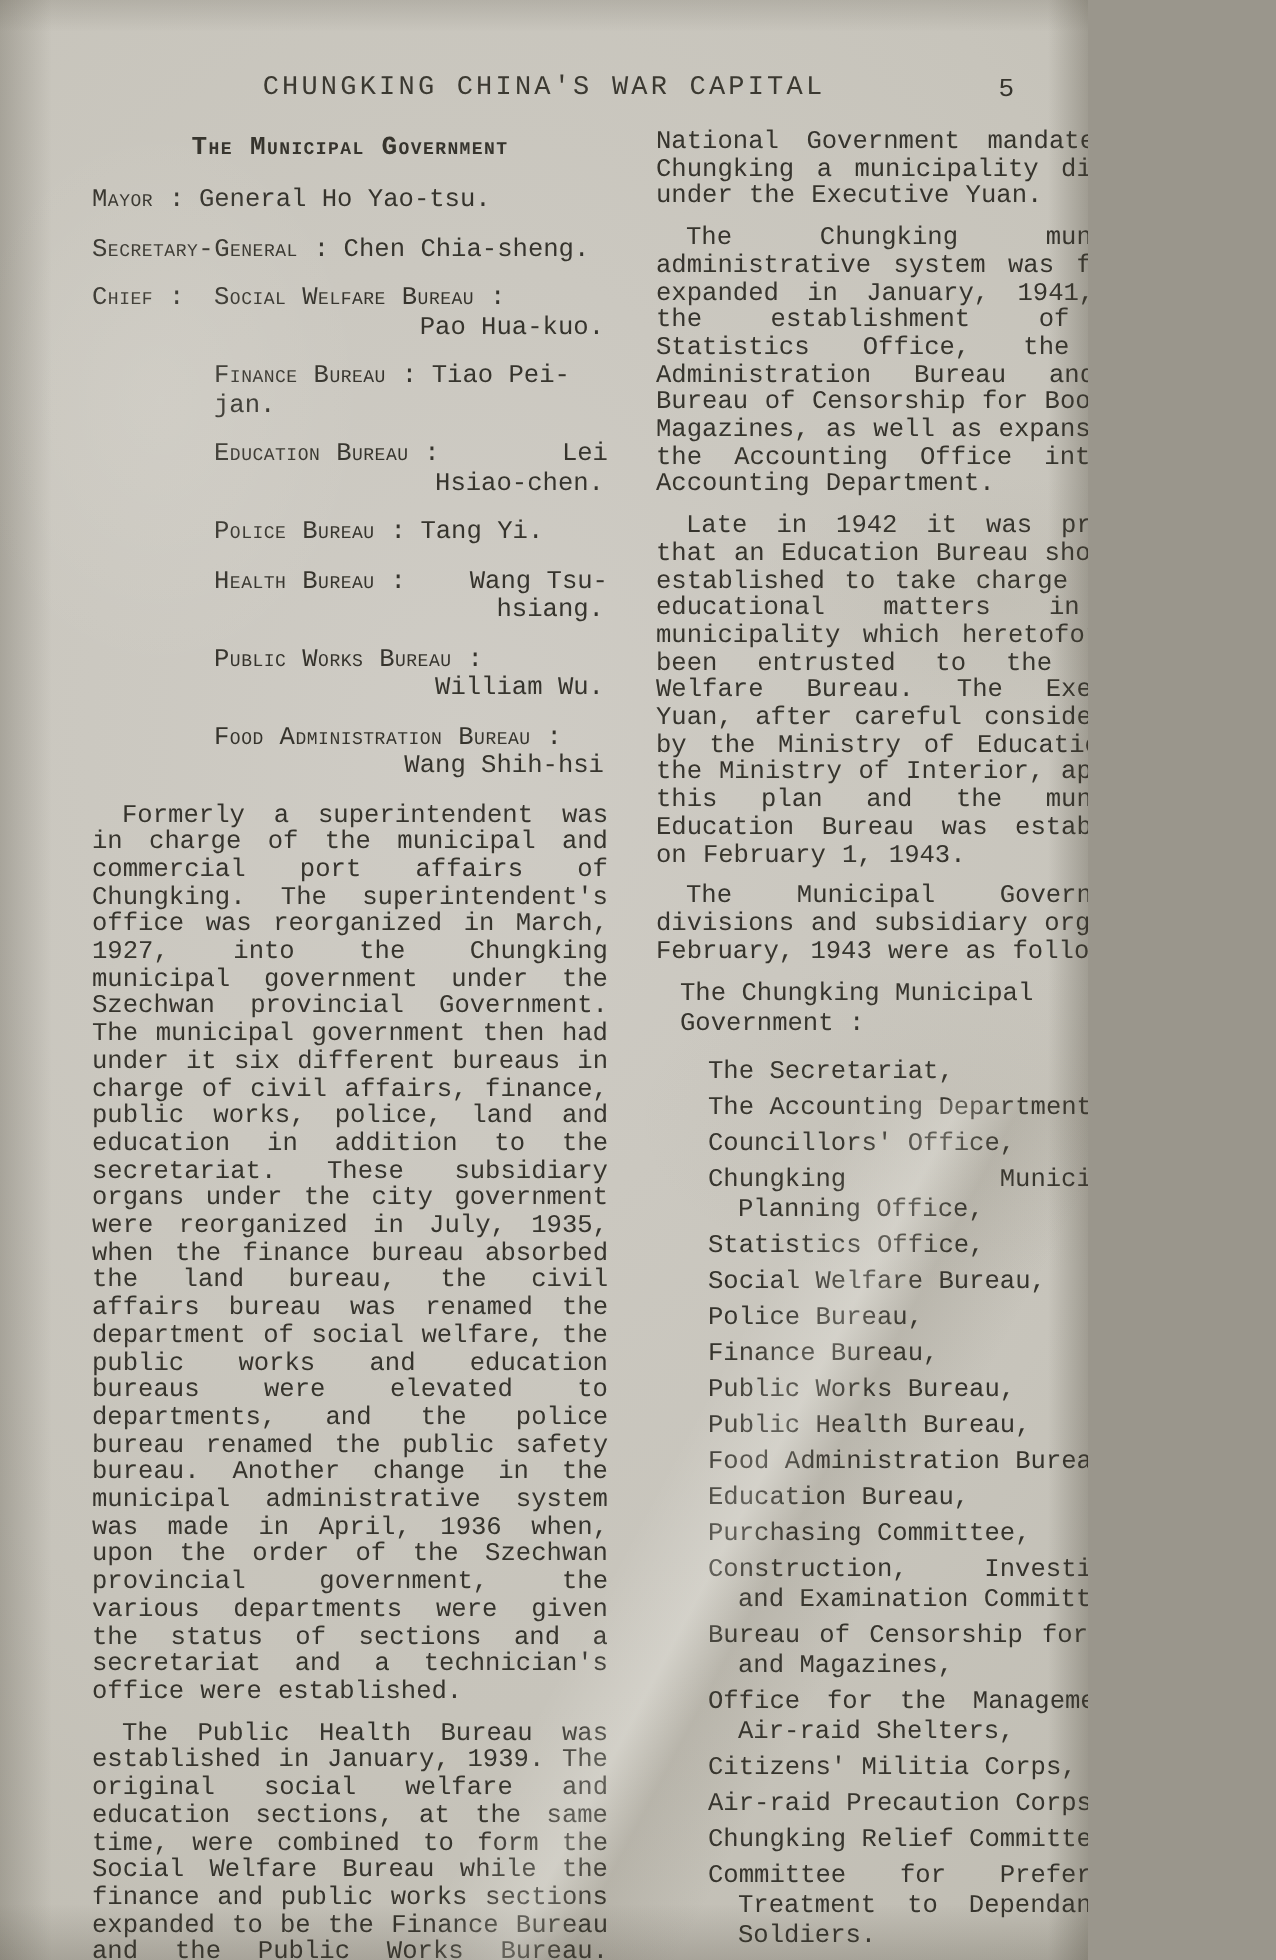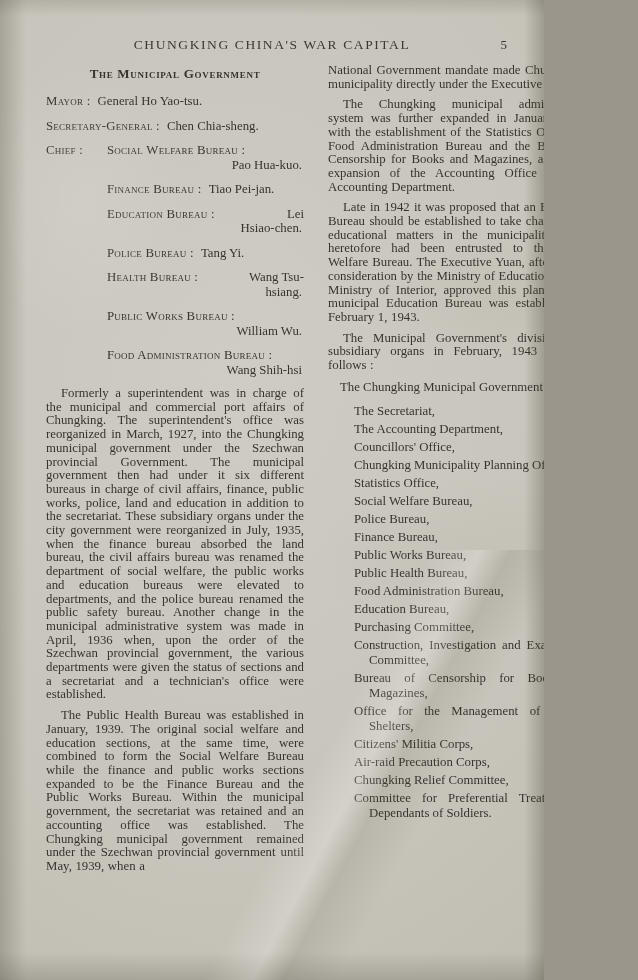--- a/index.html
+++ b/index.html
@@ -8,20 +8,21 @@
     background: #9a968c;
     font-family: "Liberation Serif", "DejaVu Serif", serif;
   }
   .page {
     position: relative;
     width: 544px; height: 980px;
     overflow: hidden;
     color: #36342d;
     background:
       radial-gradient(ellipse 130% 95% at 42% 38%, #cfccc5 0%, #c7c4bb 52%, #bab7ac 100%);
+    font-family: Liberation Mono, monospace;
   }
   .shade { position: absolute; pointer-events: none; }
   .shade-left   { left: 0; top: 0; bottom: 0; width: 26px;
     background: linear-gradient(to right, rgba(70,65,52,0.26), rgba(70,65,52,0)); }
   .shade-right  { right: 0; top: 0; bottom: 0; width: 20px;
     background: linear-gradient(to left, rgba(70,65,52,0.30), rgba(70,65,52,0)); }
   .shade-top    { left: 0; right: 0; top: 0; height: 16px;
     background: linear-gradient(to bottom, rgba(70,65,52,0.16), rgba(70,65,52,0)); }
   .shade-bottom { left: 0; right: 0; bottom: 0; height: 28px;
     background: linear-gradient(to top, rgba(70,65,52,0.22), rgba(70,65,52,0)); }

